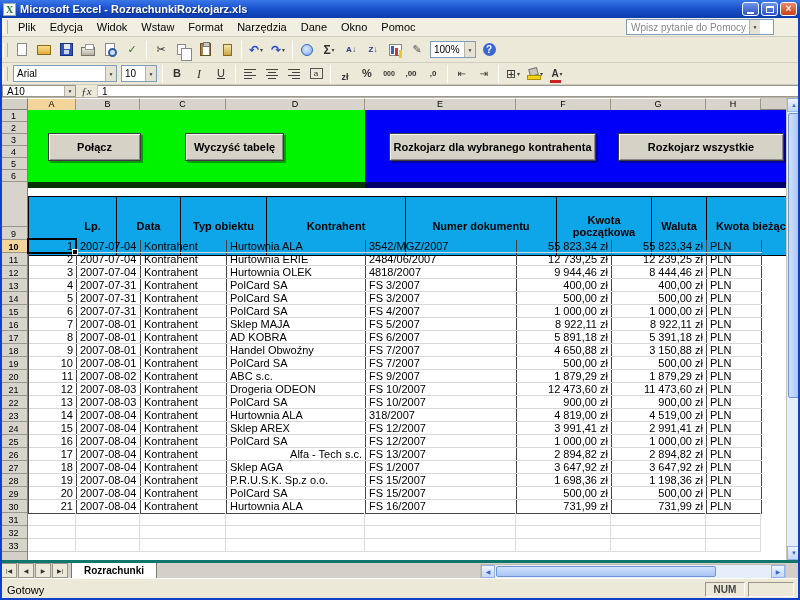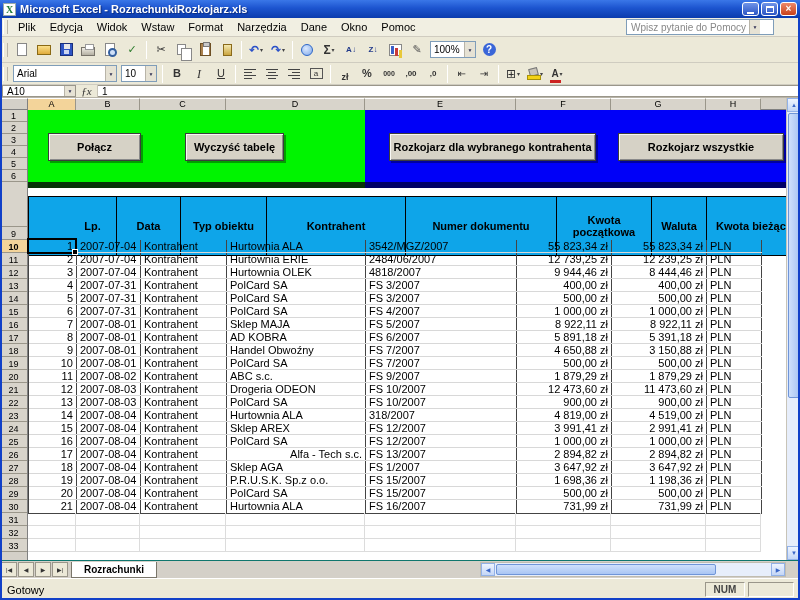--- a/index.html
+++ b/index.html
@@ -150,21 +150,21 @@
   
   .vscroll{position:absolute;left:786px;top:98px;width:14px;height:462px;background:#e7eefb;border-left:1px solid #c8c4b8;}
   .varr{position:absolute;left:0;width:14px;height:14px;background:linear-gradient(#eef4ff,#c4d6f6);
     border:1px solid #93b2e8;color:#3a66c8;font-size:6px;display:flex;align-items:center;justify-content:center;}
   .varr.up{top:0;}
   .varr.down{bottom:0;}
   .vthumb{position:absolute;left:1px;top:15px;width:12px;height:285px;border:1px solid #6f95d8;border-radius:2px;
     background:linear-gradient(90deg,#cfe0fb,#a9c5f4);}
   
   .tabbar{position:absolute;left:0;top:560px;width:800px;height:18px;background:#d4d0c8;
-    border-top:1px solid #0f766e;display:flex;align-items:center;}
+    border-top:3px solid #0f766e;display:flex;align-items:center;}
   .tnav{width:16px;height:15px;background:#ece9d8;border:1px solid #9a968a;margin-left:1px;
     display:flex;align-items:center;justify-content:center;font-size:6px;color:#333;}
   .sheettab{height:16px;background:#fff;border:1px solid #7a766a;border-top:none;padding:0 12px;
     margin-left:3px;font-size:10px;font-weight:bold;display:flex;align-items:center;}
   .hscroll{position:absolute;left:480px;top:1px;width:306px;height:15px;background:#e7eefb;border:1px solid #c0bcb0;}
   .harr{position:absolute;top:0;width:14px;height:13px;background:linear-gradient(#eef4ff,#c4d6f6);
     border:1px solid #93b2e8;color:#3a66c8;font-size:6px;display:flex;align-items:center;justify-content:center;}
   .harr.left{left:0;}
   .harr.right{right:0;}
   .hthumb{position:absolute;left:15px;top:1px;width:220px;height:11px;border:1px solid #6f95d8;border-radius:2px;

